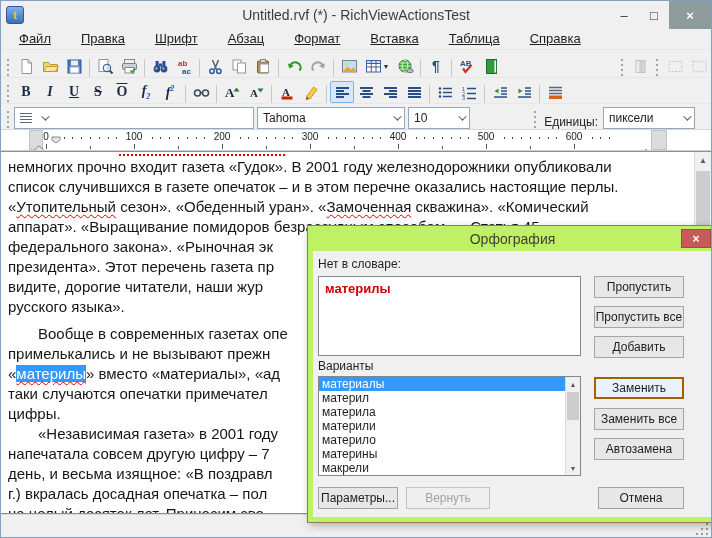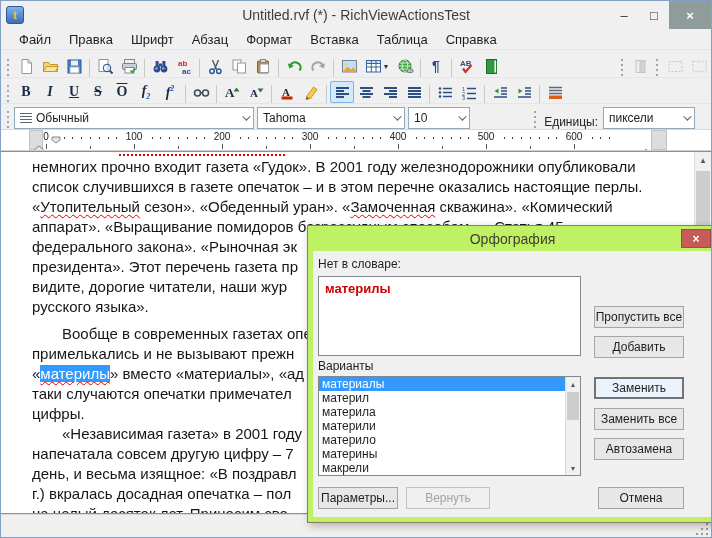--- a/index.html
+++ b/index.html
@@ -11,22 +11,22 @@
   .appicon{width:18px;height:18px;margin:0 6px 0 5px;border-radius:3px;
            background:linear-gradient(#7fb2e8,#3a70b5);border:1px solid #2c5a94;
            display:flex;align-items:center;justify-content:center;color:#f7c843;
            font-size:11px;font-weight:bold;}
   .wtitle{position:absolute;left:0;right:0;text-align:center;font-size:14px;color:#3c3c3c;}
   .winbtns{margin-left:auto;display:flex;height:100%;align-items:stretch;z-index:2;}
   .wbtn{width:30px;display:flex;align-items:center;justify-content:center;
         font-size:13px;color:#333;}
   .wbtn.close{width:42px;background:#8e9c9c;color:#fff;font-weight:bold;}
   
-  .menubar{height:20px;display:flex;align-items:flex-end;padding-left:9px;gap:0;
-           font-size:13px;color:#1e1e1e;}
+  .menubar{height:20px;display:flex;align-items:flex-start;padding-left:9px;gap:12px;
+           font-size:13px;color:#1e1e1e;text-decoration:underline;}
   .menu-item{padding:2px 9px;}
   
   .tb{display:flex;align-items:flex-end;padding-left:2px;border-top:1px solid #e6e6e6;}
   #tb1{height:28px;} #tb2{height:26px;} #tb3{height:26px;}
   .grip{width:7px;height:18px;margin:0 2px;
         background:repeating-linear-gradient(#9aa5ad 0 2px,transparent 2px 5px);
         background-size:2px 100%;background-repeat:no-repeat;background-position:2px 0;}
   .sep{width:1px;height:18px;background:#c9c9c9;margin:0 3px;}
   .spacer{flex:1;}
   .tbtn{width:24px;height:22px;display:flex;align-items:center;justify-content:center;
@@ -55,21 +55,21 @@
   .rlab{position:absolute;top:1px;font-size:10px;color:#222;transform:translateX(-50%);}
   .rdot{position:absolute;top:7px;width:1px;height:2px;background:#444;}
   .rtick{position:absolute;bottom:1px;width:1px;background:#555;}
   .rgray{position:absolute;top:0;bottom:0;background:#dcdcdc;border:1px solid #c2c2c2;}
   .rmark{position:absolute;}
   
   .docarea{position:relative;height:363px;background:#fff;border:1px solid #8a8f98;
            border-left:none;border-right:none;overflow:hidden;}
   .doc{position:absolute;left:0;top:0;right:17px;bottom:0;padding:5px 7px 0 7px;
        font-family:"Liberation Sans",sans-serif;font-size:15px;color:#161616;overflow:hidden;}
-  .dl{white-space:nowrap;height:20px;line-height:20px;margin-left:24px;}
+  .dl{white-space:nowrap;height:20px;line-height:20px;}
   .dl.ind{padding-left:30px;} .dl.gap{margin-top:7px;}
   .m{text-decoration:underline;text-decoration-style:wavy;
      text-decoration-color:#e00000;text-decoration-thickness:1px;text-underline-offset:2px;text-align:right;}
   .selword{background:#3399ff;color:#fff;}
   .part-squiggle{position:absolute;left:118px;top:2px;width:168px;height:2px;
      background:repeating-linear-gradient(90deg,#e00000 0 2px,transparent 2px 4px);}
   .vscroll{position:absolute;right:0;top:0;bottom:0;width:17px;background:#f0f0f0;
            border-left:1px solid #dcdcdc;}
   .varr{height:17px;display:flex;align-items:center;justify-content:center;
         font-size:8px;color:#5a5a5a;}
@@ -102,21 +102,21 @@
            border:1px solid #82878f;overflow:hidden;}
   .litem{height:14px;line-height:14px;padding-left:3px;white-space:nowrap;}
   .litem.selected{background:#3399ff;color:#fff;}
   .lscroll{position:absolute;right:0;top:0;bottom:0;width:15px;background:#f0f0f0;
            border-left:1px solid #dcdcdc;}
   .lscroll .varr{height:14px;font-size:7px;}
   .lthumb{position:absolute;left:1px;right:1px;top:15px;height:28px;background:#cdcdcd;}
   .lscroll .varr.down{position:absolute;bottom:0;left:0;right:0;}
   .btn{position:absolute;width:90px;height:22px;background:#e7e7e7;border:1px solid #a5a5a5;
        display:flex;align-items:center;justify-content:center;font-size:12px;color:#1e1e1e;}
-  .btn.default{background:#eaf3fc;border:2px solid #737373;}
+  .btn.default{background:#eaf3fc;border:2px solid #a16207;}
   .btn.disabled{color:#a3a3a3;border-color:#c3c3c3;background:#efefef;}
 </style>
 </head>
 <body>
 
 <div class="win">
 
   <div class="titlebar">
     <span class="appicon">t</span>
     <span class="wtitle">Untitled.rvf (*) - RichViewActionsTest</span>
@@ -402,21 +402,20 @@
           <path d="M2 3.5h13M2 6.5h13M2 9.5h13" stroke="#5a6a7a" stroke-width="1.4"></path>
           <rect x="2" y="11.5" width="13" height="3.5" fill="#e05a1a"></rect>
         </svg>
       </span>
     </div>
 
   <div class="tb" id="tb3">
     <span class="grip"></span>
     <span class="combo" style="width:240px">
       <span class="stylelines"></span>
-      <span class="val">Обычный</span>
       <span class="chev">
           <i></i>
         </span>
     </span>
     <span class="combo" style="width:148px">
       <span class="val">Tahoma</span>
       <span class="chev">
           <i></i>
         </span>
     </span>
@@ -552,20 +551,21 @@
   <div class="dialog">
     <div class="dtitle">
       <span>Орфография</span>
       <span class="dclose">×</span>
     </div>
     <div class="dclient">
       <span class="dlabel" style="left:5px;top:6px">Нет в словаре:</span>
       <div class="fieldbox">
         <span>материлы</span>
       </div>
+      <div class="btn" style="left:281px;top:25px">Пропустить</div>
       <div class="btn" style="left:281px;top:55px">Пропустить все</div>
       <div class="btn" style="left:281px;top:85px">Добавить</div>
 
       <span class="dlabel" style="left:5px;top:108px">Варианты</span>
       <div class="listbox" id="suglist">
         <div class="litem selected">материалы</div>
           <div class="litem">материл</div>
           <div class="litem">материла</div>
           <div class="litem">материли</div>
           <div class="litem">материло</div>

